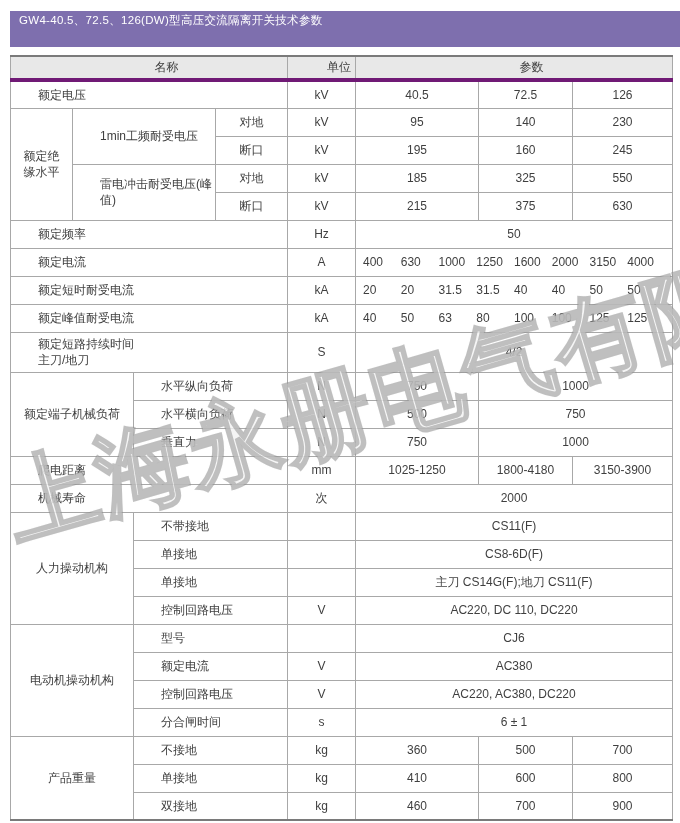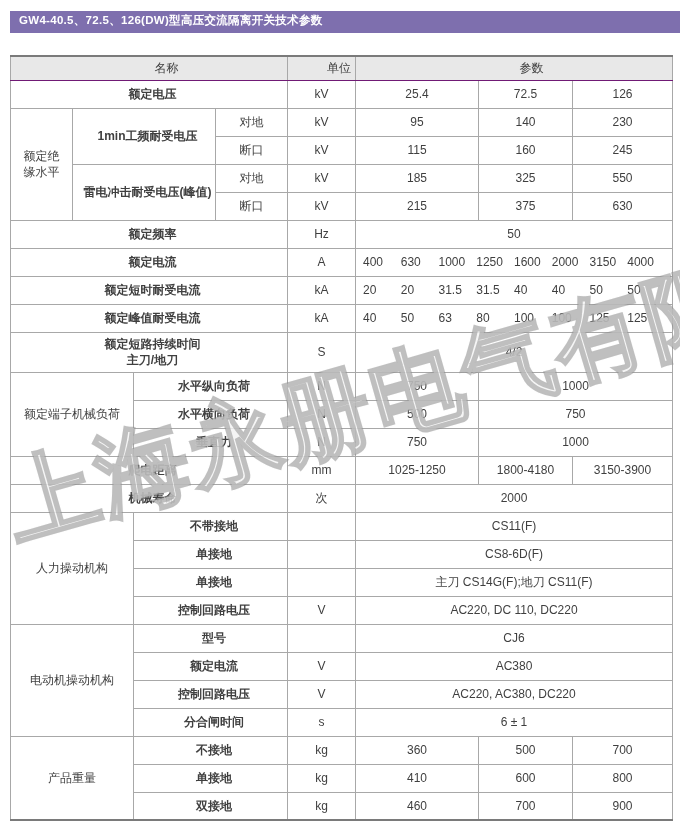--- a/index.html
+++ b/index.html
@@ -2,39 +2,39 @@
 <html><head>
 <meta charset="utf-8">
 <style>
   html,body{margin:0;padding:0;}
   body{
     width:680px;height:823px;background:#ffffff;overflow:hidden;position:relative;
     font-family:"Liberation Sans","DejaVu Sans",sans-serif;
     -webkit-font-smoothing:antialiased;
   }
   .title-bar{
-    position:absolute;left:10px;right:0;top:11px;height:22px;
-    background:#7e6fae;color:#ffffff;font-size:11.5px;font-weight:bold;
+    position:absolute;left:10px;right:0;top:11px;height:36px;
+    background:#7e6fae;color:#ffffff;font-size:11.5px;font-weight:normal;
     line-height:19px;padding-left:9px;letter-spacing:.3px;box-sizing:border-box;
   }
   .spec-table{
     position:absolute;left:10px;top:55px;width:662px;
     border-collapse:collapse;table-layout:fixed;
     border-top:2px solid #7a7a7a;border-bottom:2px solid #7a7a7a;
     font-size:12px;color:#3f3f3f;
   }
   .spec-table td,.spec-table th{
     border:1px solid #a8a8a8;border-top-width:1px;
     height:28px;text-align:center;vertical-align:middle;
     padding:1px 3px;box-sizing:border-box;font-weight:normal;
     overflow:hidden;white-space:pre-line;line-height:1.35;
   }
-  .spec-table tr.hdr td{background:#e8e8e8;height:24px;border-bottom:1px solid #701a75;padding-left:38px;}
+  .spec-table tr.hdr td{background:#e8e8e8;height:24px;border-bottom:4px solid #701a75;padding-left:38px;}
   .spec-table tr.tall td{height:40px;}
-  .spec-table td.left{text-align:center;padding-left:10px;font-weight:bold;}
+  .spec-table td.left{text-align:left;padding-left:27px;}
   .spec-table td.group{padding:12px 4px;}
   .vals{display:flex;width:100%;padding:0 4px;box-sizing:border-box;}
   .vals span{flex:1;text-align:left;}
   .watermark{
     position:absolute;left:-10px;top:448px;width:1200px;
     transform:rotate(-16deg);transform-origin:0 0;
     font-size:92px;font-weight:bold;letter-spacing:3px;white-space:nowrap;
     color:rgba(255,255,255,0.72);
     -webkit-text-stroke:2.5px rgba(145,145,145,0.55);
     text-shadow:0 0 2px rgba(150,150,150,0.35);
@@ -59,38 +59,38 @@
   </colgroup>
   <tbody id="spec-table-body">
       <tr class="hdr">
         <td colspan="4">名称</td>
         <td>单位</td>
         <td colspan="3">参数</td>
       </tr>
       <tr>
         <td colspan="4" class="left">额定电压</td>
         <td>kV</td>
-        <td>25.4</td>
+        <td>40.5</td>
         <td>72.5</td>
         <td>126</td>
       </tr>
       <tr>
         <td rowspan="4" class="group">额定绝
 缘水平</td>
         <td colspan="2" rowspan="2" class="left">1min工频耐受电压</td>
         <td>对地</td>
         <td>kV</td>
         <td>95</td>
         <td>140</td>
         <td>230</td>
       </tr>
       <tr>
         <td>断口</td>
         <td>kV</td>
-        <td>115</td>
+        <td>195</td>
         <td>160</td>
         <td>245</td>
       </tr>
       <tr>
         <td colspan="2" rowspan="2" class="left">雷电冲击耐受电压(峰值)</td>
         <td>对地</td>
         <td>kV</td>
         <td>185</td>
         <td>325</td>
         <td>550</td>

